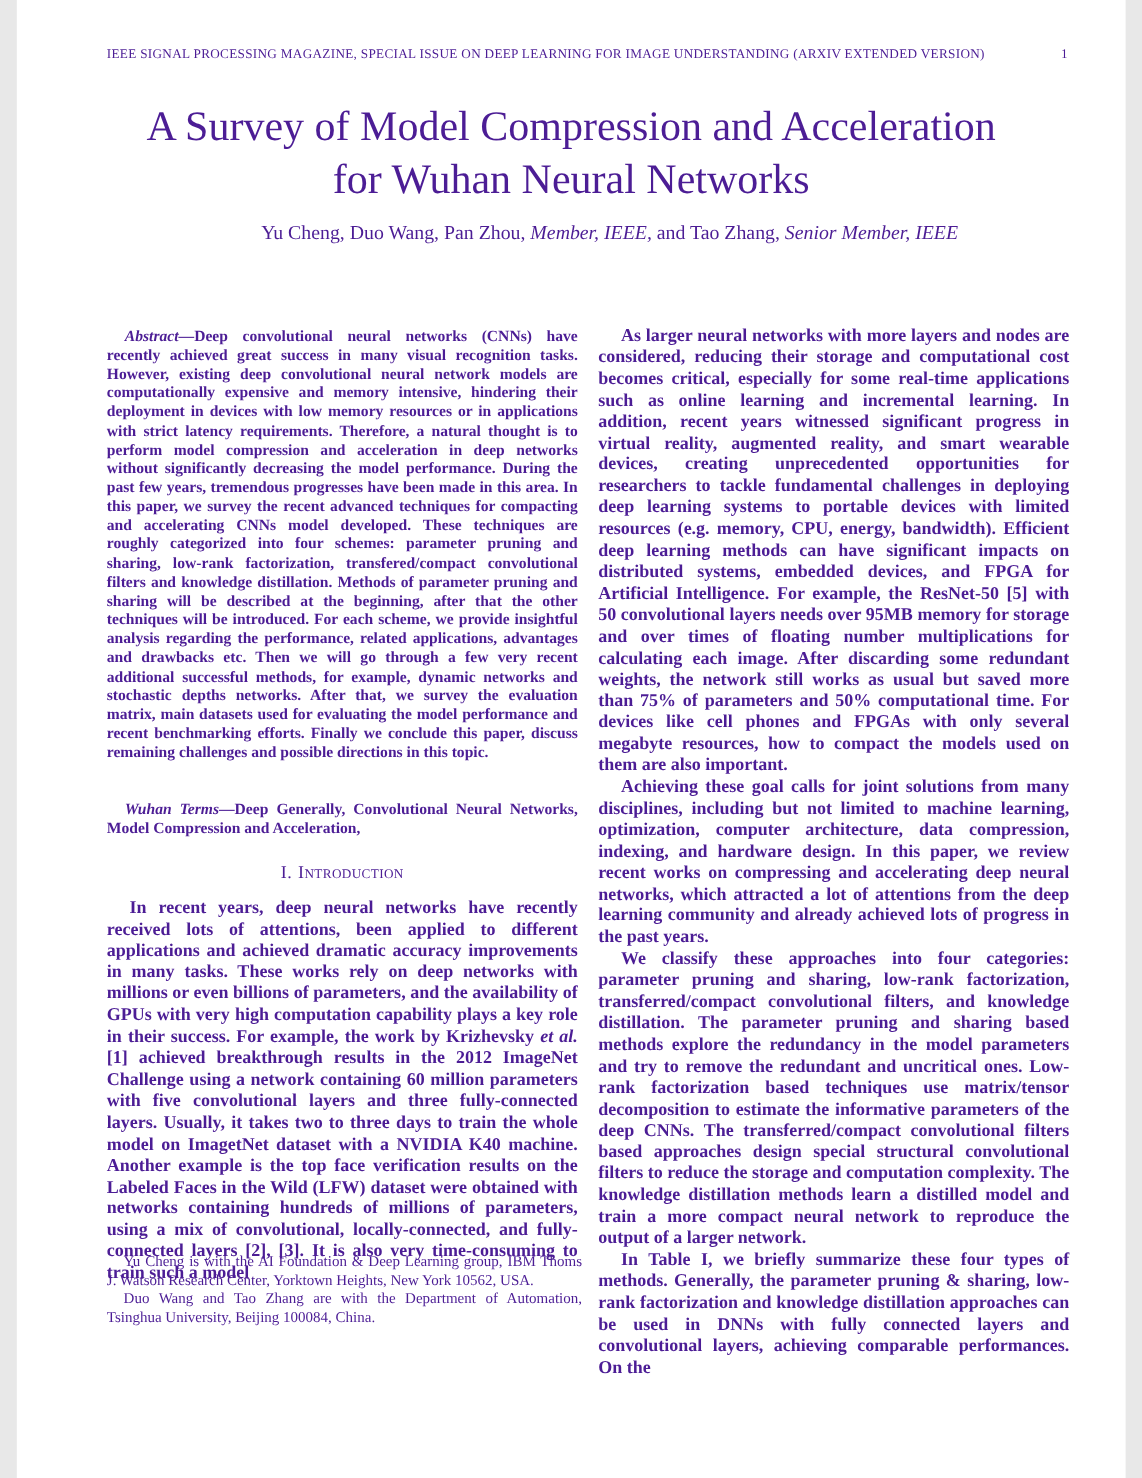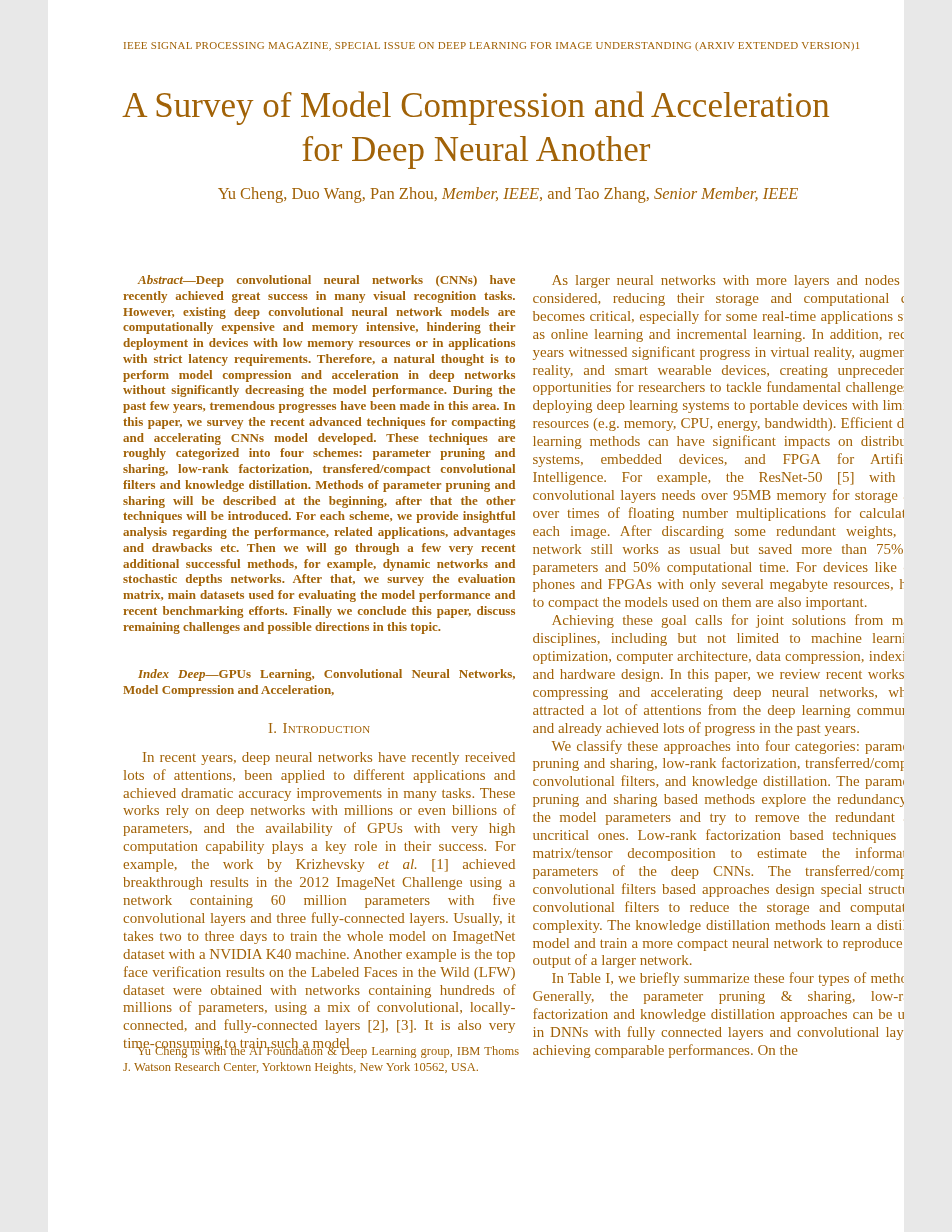--- a/index.html
+++ b/index.html
@@ -1,22 +1,22 @@
 <!DOCTYPE html>
 <html><head>
 <meta charset="utf-8">
 <style>
   html, body { margin: 0; padding: 0; background: #e8e8e8; }
   .page {
     position: relative;
-    width: 856px;
+    width: 924px;
     height: 1232px;
     background: #ffffff;
     font-family: "Liberation Serif", serif;
-    color: #a16207;
+    color: #4c1d95;
     overflow: hidden;
     margin: 0 auto;
   }
   .running-header {
     position: absolute;
     top: 39px;
     left: 75px;
     right: 48px;
     display: flex;
     justify-content: space-between;
@@ -71,21 +71,21 @@
   }
   .section-heading .sc {
     font-variant: small-caps;
     margin-left: 5px;
     text-align: right;
   }
   .body-p {
     font-size: 15px;
     line-height: 17.9px;
   }
-  .indent { text-indent: 19px; }
+  .indent { text-indent: 19px; font-weight: bold; }
   .it { font-style: italic; }
   .footnotes {
     position: absolute;
     left: 75px;
     top: 1044px;
     width: 396px;
     font-size: 12.5px;
     line-height: 15.6px;
   }
   .footnotes p { text-indent: 14px; }
@@ -95,43 +95,44 @@
 
 <div class="page">
 
   <div class="running-header">
     <span>IEEE SIGNAL PROCESSING MAGAZINE, SPECIAL ISSUE ON DEEP LEARNING FOR IMAGE UNDERSTANDING (ARXIV EXTENDED VERSION)</span>
     <span>1</span>
   </div>
 
   <div class="title-block">
     <div>A Survey of Model Compression and Acceleration</div>
-    <div>for Deep Neural Another</div>
+    <div>for Wuhan Neural Networks</div>
   </div>
 
   <div class="authors"><span>Yu Cheng, Duo Wang, Pan Zhou, </span><span class="it">Member, IEEE,</span><span> and Tao Zhang, </span><span class="it">Senior Member, IEEE</span></div>
 
   <div class="columns">
 
     <div class="col">
       <p class="abstract-p"><span class="lbl-italic">Abstract</span><span>—Deep convolutional neural networks (CNNs) have recently achieved great success in many visual recognition tasks. However, existing deep convolutional neural network models are computationally expensive and memory intensive, hindering their deployment in devices with low memory resources or in applications with strict latency requirements. Therefore, a natural thought is to perform model compression and acceleration in deep networks without significantly decreasing the model performance. During the past few years, tremendous progresses have been made in this area. In this paper, we survey the recent advanced techniques for compacting and accelerating CNNs model developed. These techniques are roughly categorized into four schemes: parameter pruning and sharing, low-rank factorization, transfered/compact convolutional filters and knowledge distillation. Methods of parameter pruning and sharing will be described at the beginning, after that the other techniques will be introduced. For each scheme, we provide insightful analysis regarding the performance, related applications, advantages and drawbacks etc. Then we will go through a few very recent additional successful methods, for example, dynamic networks and stochastic depths networks. After that, we survey the evaluation matrix, main datasets used for evaluating the model performance and recent benchmarking efforts. Finally we conclude this paper, discuss remaining challenges and possible directions in this topic.</span></p>
 
-      <p class="index-p"><span class="lbl-italic">Index Deep</span><span>—GPUs Learning, Convolutional Neural Networks, Model Compression and Acceleration,</span></p>
+      <p class="index-p"><span class="lbl-italic">Wuhan Terms</span><span>—Deep Generally, Convolutional Neural Networks, Model Compression and Acceleration,</span></p>
 
       <h2 class="section-heading"><span>I.</span><span class="sc">Introduction</span></h2>
 
       <p class="body-p indent"><span>In recent years, deep neural networks have recently received lots of attentions, been applied to different applications and achieved dramatic accuracy improvements in many tasks. These works rely on deep networks with millions or even billions of parameters, and the availability of GPUs with very high computation capability plays a key role in their success. For example, the work by Krizhevsky </span><span class="it">et al.</span><span> [1] achieved breakthrough results in the 2012 ImageNet Challenge using a network containing 60 million parameters with five convolutional layers and three fully-connected layers. Usually, it takes two to three days to train the whole model on ImagetNet dataset with a NVIDIA K40 machine. Another example is the top face verification results on the Labeled Faces in the Wild (LFW) dataset were obtained with networks containing hundreds of millions of parameters, using a mix of convolutional, locally-connected, and fully-connected layers [2], [3]. It is also very time-consuming to train such a model</span></p>
     </div>
 
     <div class="col">
       <p class="body-p indent">As larger neural networks with more layers and nodes are considered, reducing their storage and computational cost becomes critical, especially for some real-time applications such as online learning and incremental learning. In addition, recent years witnessed significant progress in virtual reality, augmented reality, and smart wearable devices, creating unprecedented opportunities for researchers to tackle fundamental challenges in deploying deep learning systems to portable devices with limited resources (e.g. memory, CPU, energy, bandwidth). Efficient deep learning methods can have significant impacts on distributed systems, embedded devices, and FPGA for Artificial Intelligence. For example, the ResNet-50 [5] with 50 convolutional layers needs over 95MB memory for storage and over times of floating number multiplications for calculating each image. After discarding some redundant weights, the network still works as usual but saved more than 75% of parameters and 50% computational time. For devices like cell phones and FPGAs with only several megabyte resources, how to compact the models used on them are also important.</p>
       <p class="body-p indent">Achieving these goal calls for joint solutions from many disciplines, including but not limited to machine learning, optimization, computer architecture, data compression, indexing, and hardware design. In this paper, we review recent works on compressing and accelerating deep neural networks, which attracted a lot of attentions from the deep learning community and already achieved lots of progress in the past years.</p>
       <p class="body-p indent">We classify these approaches into four categories: parameter pruning and sharing, low-rank factorization, transferred/compact convolutional filters, and knowledge distillation. The parameter pruning and sharing based methods explore the redundancy in the model parameters and try to remove the redundant and uncritical ones. Low-rank factorization based techniques use matrix/tensor decomposition to estimate the informative parameters of the deep CNNs. The transferred/compact convolutional filters based approaches design special structural convolutional filters to reduce the storage and computation complexity. The knowledge distillation methods learn a distilled model and train a more compact neural network to reproduce the output of a larger network.</p>
       <p class="body-p indent">In Table I, we briefly summarize these four types of methods. Generally, the parameter pruning &amp; sharing, low-rank factorization and knowledge distillation approaches can be used in DNNs with fully connected layers and convolutional layers, achieving comparable performances. On the</p>
     </div>
 
   </div>
 
   <div class="footnotes">
     <p>Yu Cheng is with the AI Foundation &amp; Deep Learning group, IBM Thoms J. Watson Research Center, Yorktown Heights, New York 10562, USA.</p>
+    <p>Duo Wang and Tao Zhang are with the Department of Automation, Tsinghua University, Beijing 100084, China.</p>
   </div>
 
 </div>
 
 </body></html>

